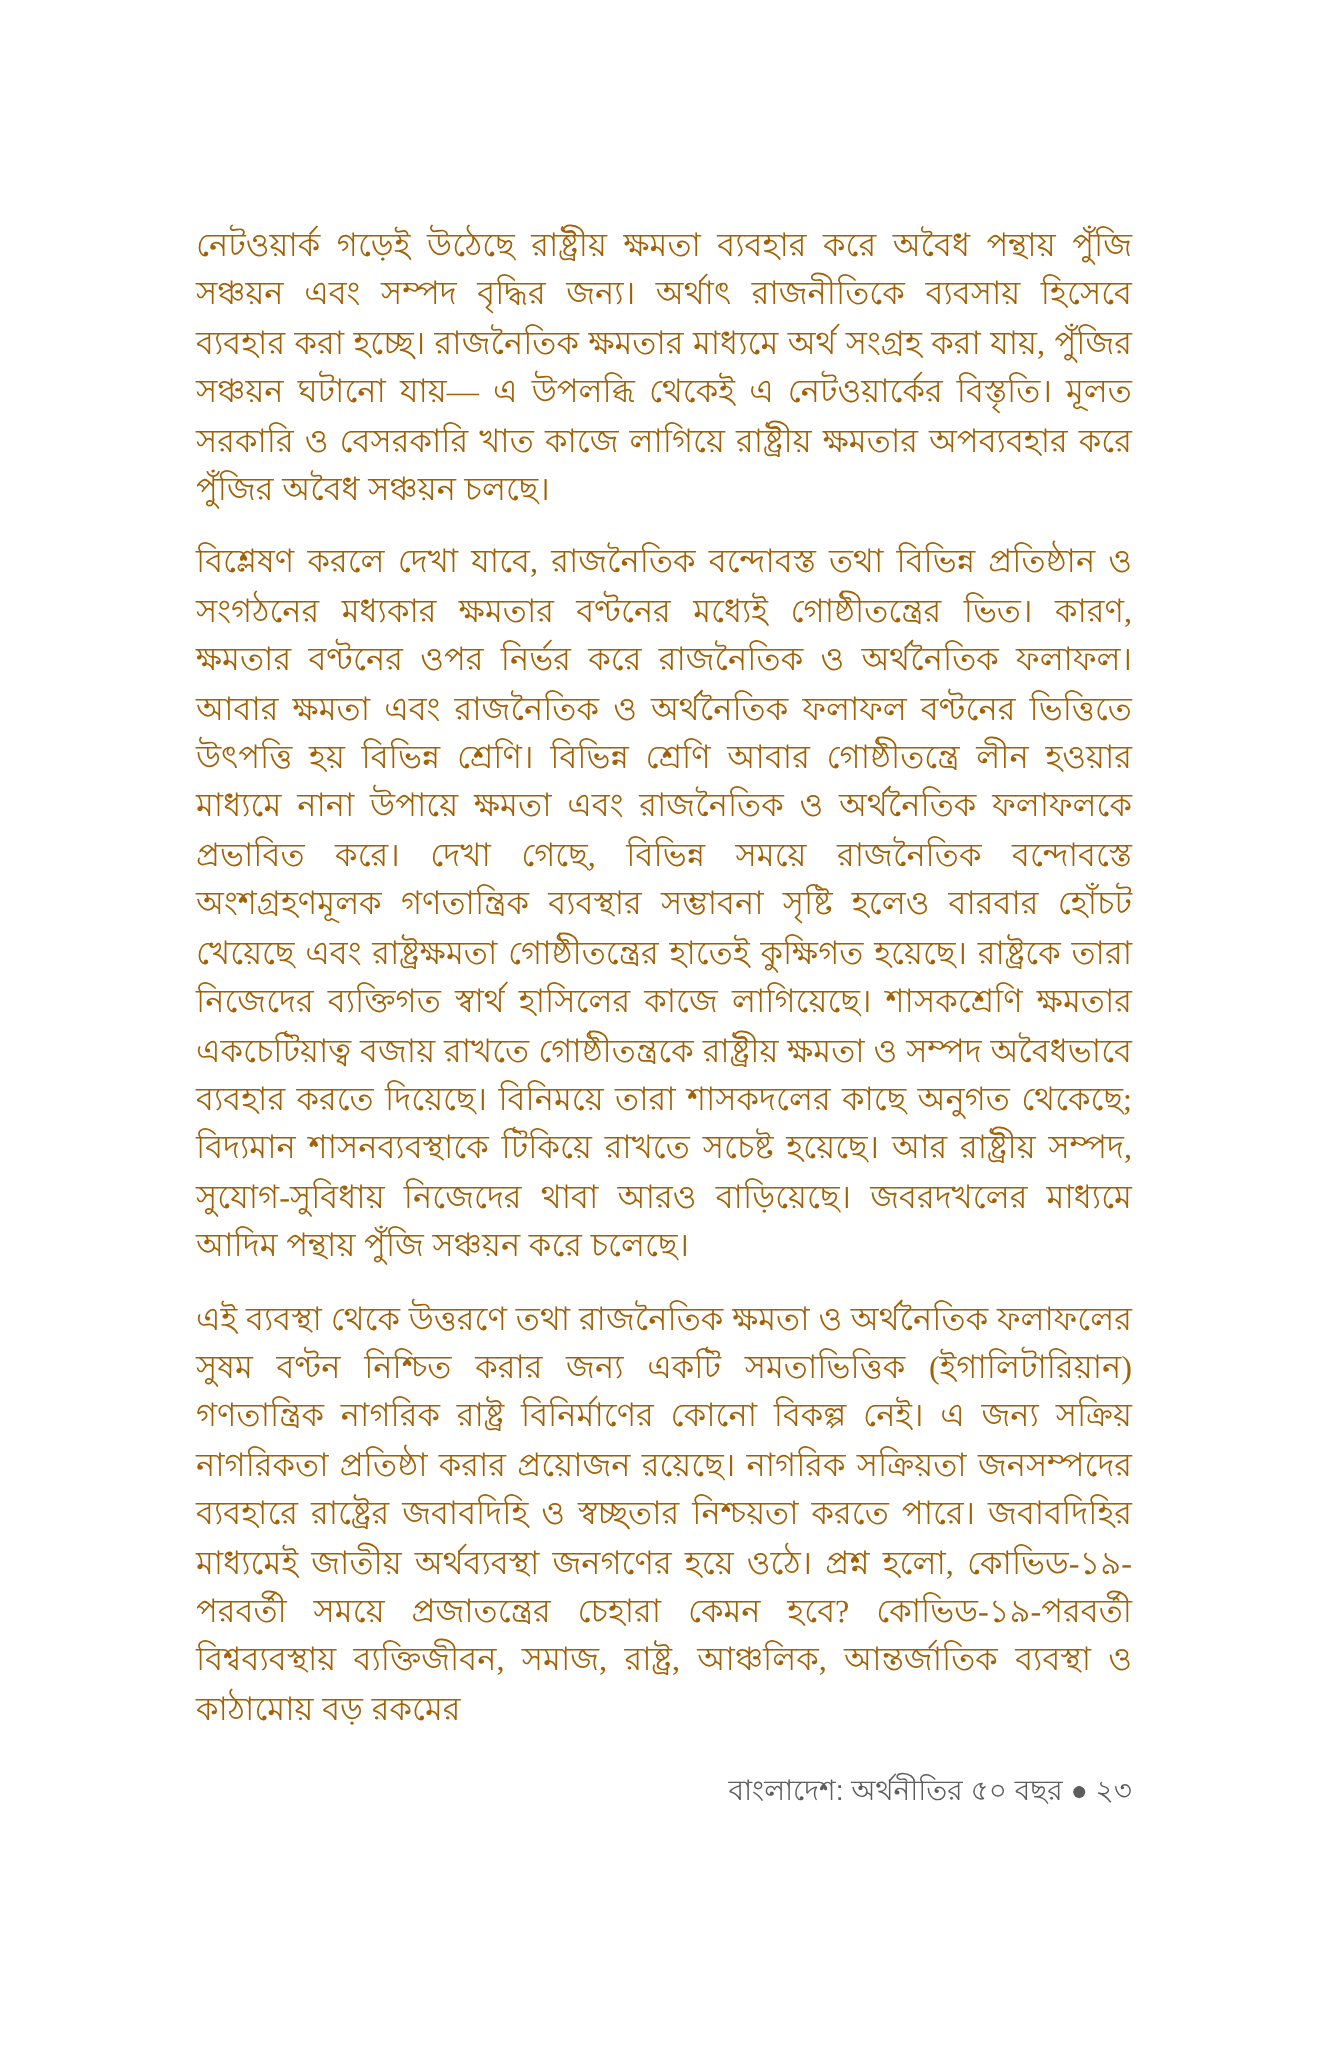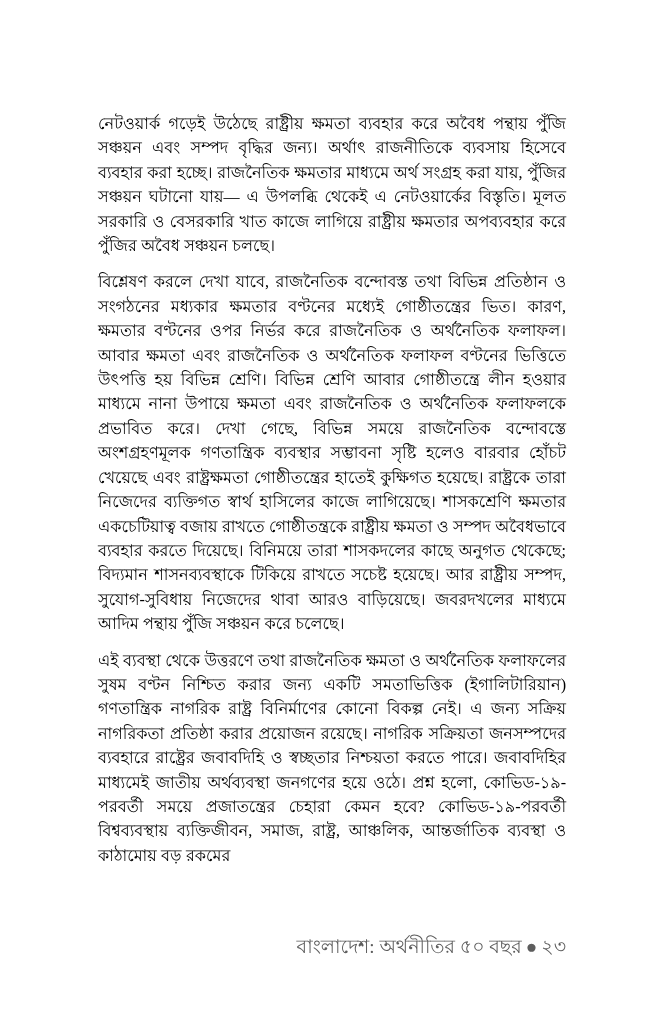--- a/index.html
+++ b/index.html
@@ -25,39 +25,39 @@
     top: 112px;
     width: 468px;
   }
 
   .para {
     margin: 0 0 12px 0;
     padding: 0;
     font-family: "Liberation Serif", "DejaVu Serif", serif;
     font-size: 16.1px;
     line-height: 24.4px;
-    color: #000000;
+    color: #a16207;
     text-align: justify;
     text-justify: inter-word;
     word-spacing: 0.02em;
     -webkit-font-smoothing: antialiased;
   }
 
   .para:last-of-type {
     margin-bottom: 13px;
   }
 
   .footer {
     position: absolute;
     left: 98px;
-    top: 938px;
+    top: 886px;
     width: 468px;
     text-align: right;
-    font-family: Liberation Serif, serif;
-    font-size: 19px;
+    font-family: Liberation Sans, sans-serif;
+    font-size: 14px;
     line-height: 18px;
     color: #5d5d5d;
     white-space: nowrap;
   }
 
   .footer-sep {
     display: inline-block;
     padding: 0 4px;
     color: #5d5d5d;
   }

